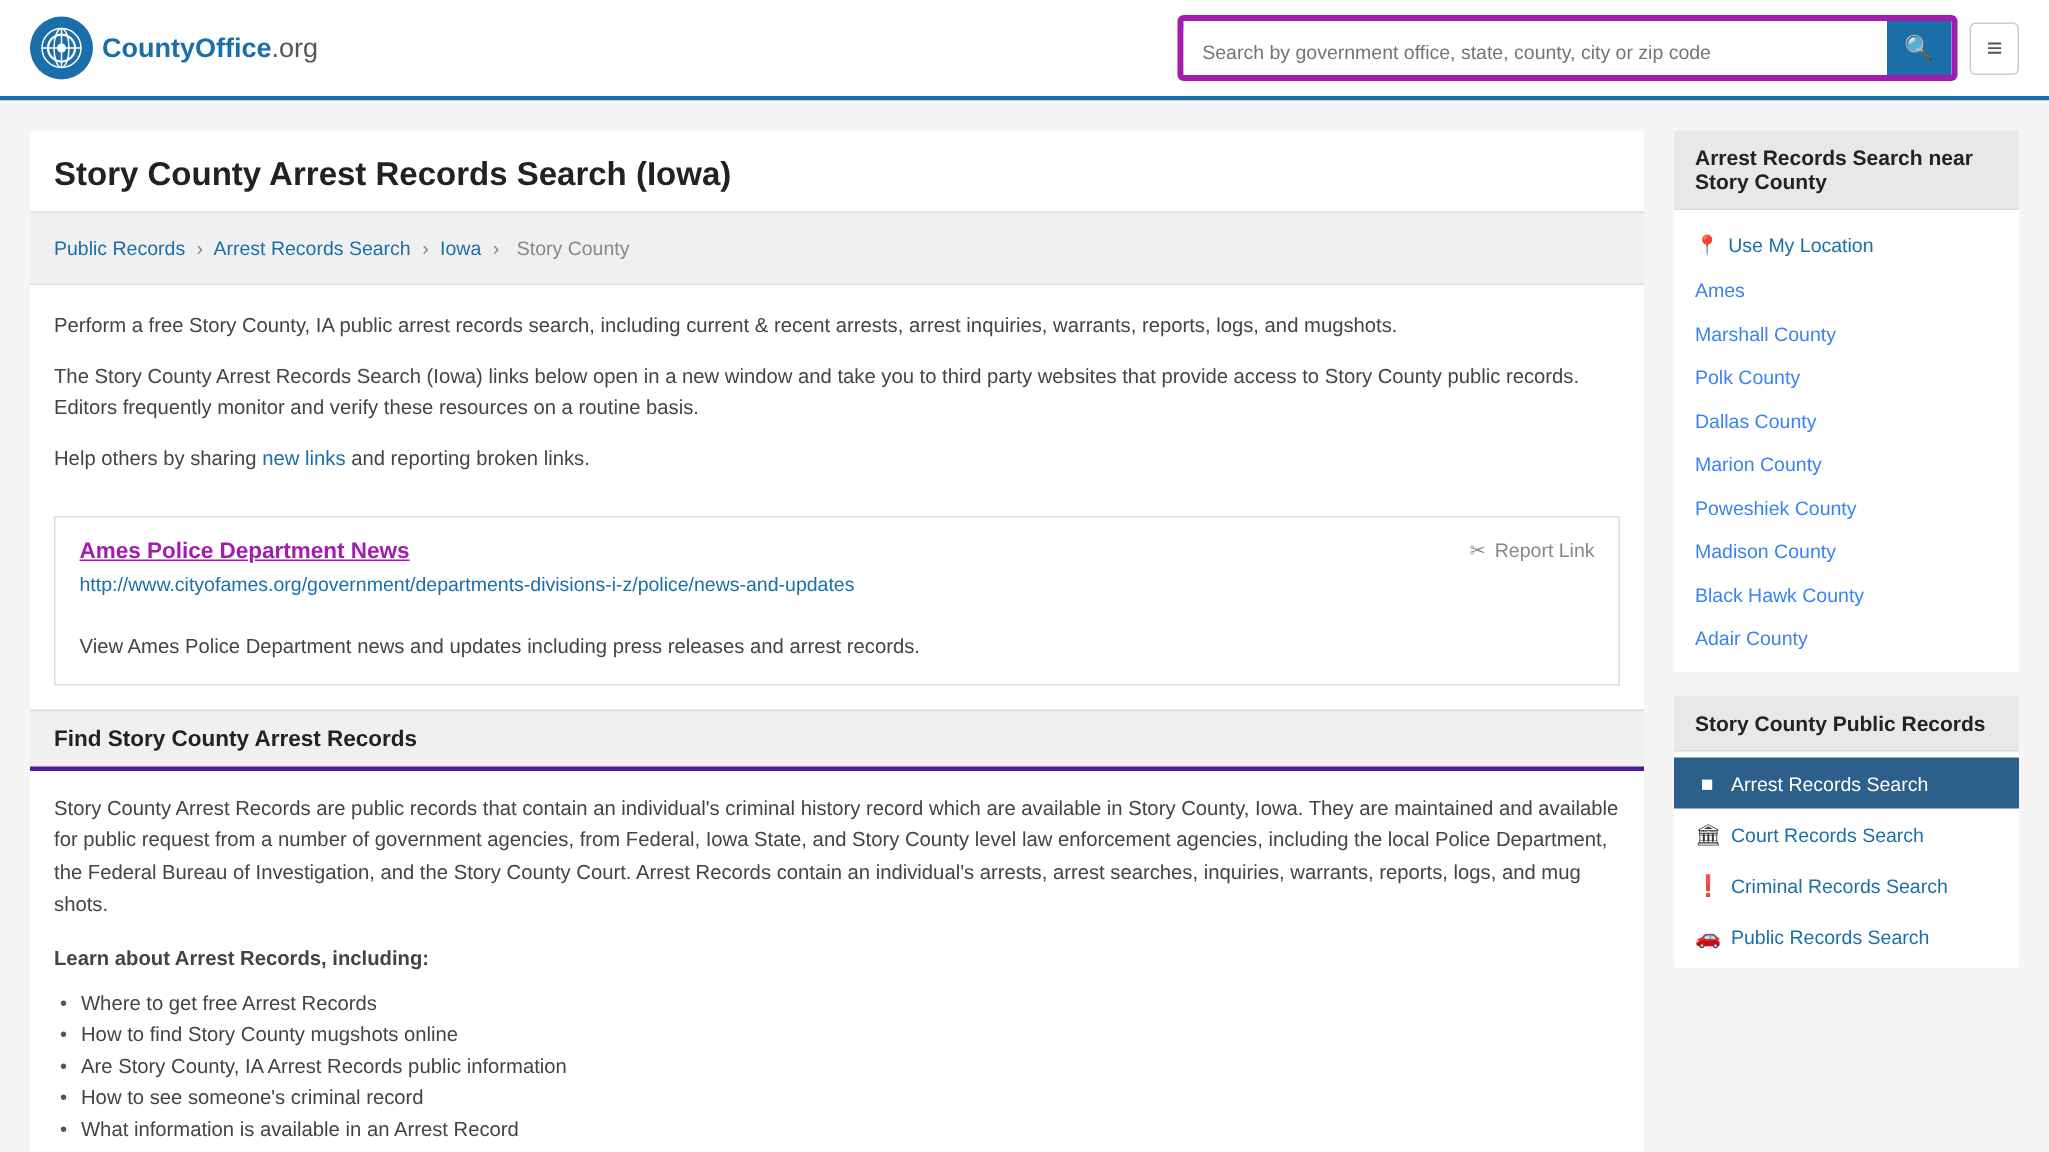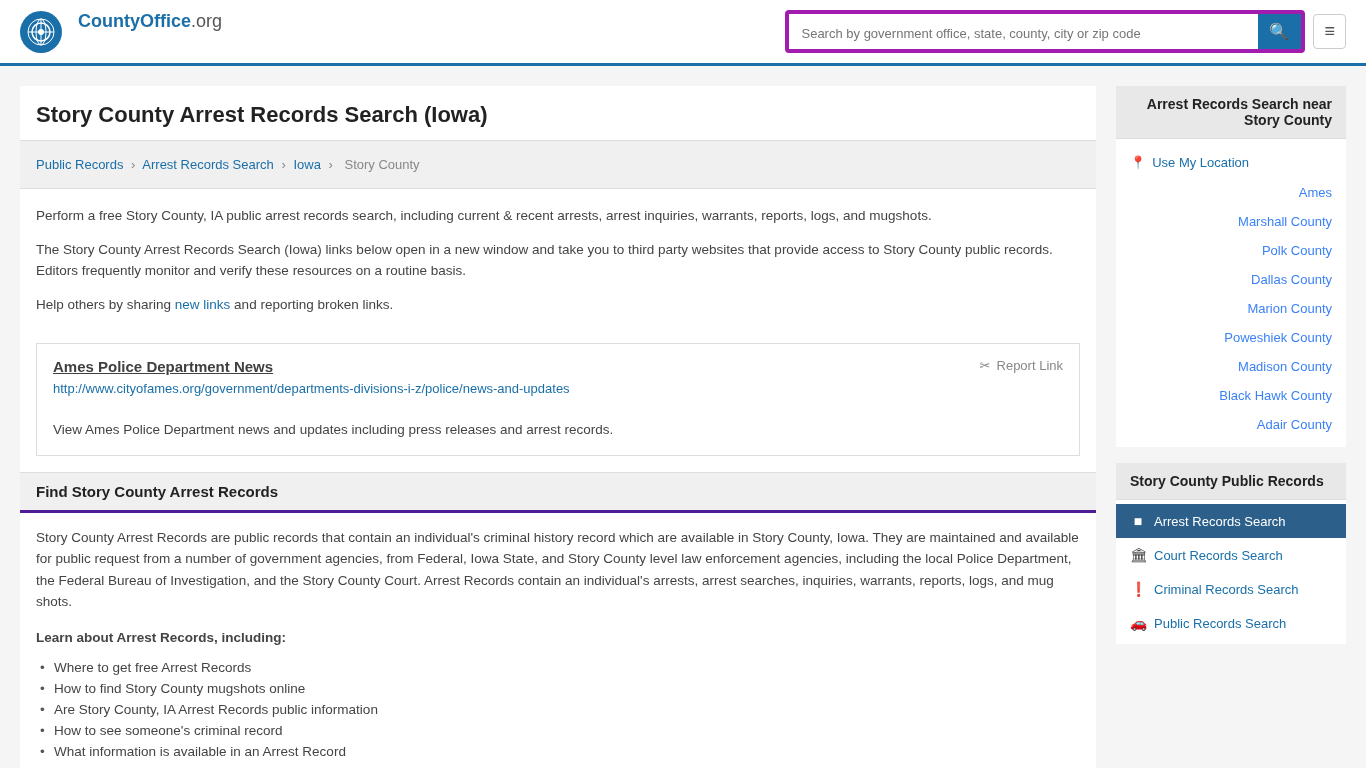--- a/index.html
+++ b/index.html
@@ -9,21 +9,22 @@
     .header {
       background: #fff;
       border-bottom: 3px solid #1a6fa8;
       padding: 10px 20px;
       display: flex;
       align-items: center;
       justify-content: space-between;
     }
     .logo-area {
       display: flex;
-      gap: 16px;
+      align-items: center;
+      gap: 6px;
     }
     .logo-circle {
       width: 42px;
       height: 42px;
       border-radius: 50%;
       background: #1a6fa8;
       display: flex;
       align-items: center;
       justify-content: center;
       color: white;
@@ -137,21 +138,21 @@
     }
     .record-link-header {
       display: flex;
       justify-content: space-between;
       align-items: flex-start;
       margin-bottom: 6px;
     }
     .record-link-title {
       font-size: 15px;
       font-weight: bold;
-      color: #404040;
+      color: #a21caf;
       text-decoration: underline;
     }
     .report-link-btn {
       display: flex;
       align-items: center;
       gap: 6px;
       color: #888;
       font-size: 13px;
       cursor: pointer;
       border: none;
@@ -213,21 +214,20 @@
 
     
     .sidebar {
       width: 230px;
       flex-shrink: 0;
     }
 
     .sidebar-section {
       background: #fff;
       margin-bottom: 0;
-      text-align: right;
     }
     .sidebar-section-title {
       background: #e8e8e8;
       padding: 10px 14px;
       font-size: 14px;
       font-weight: bold;
       color: #222;
       border-bottom: 1px solid #ddd;
     }
     .sidebar-links {

